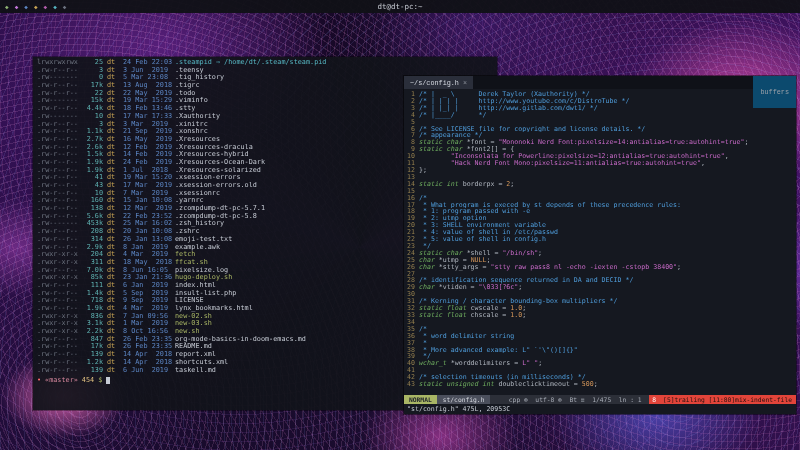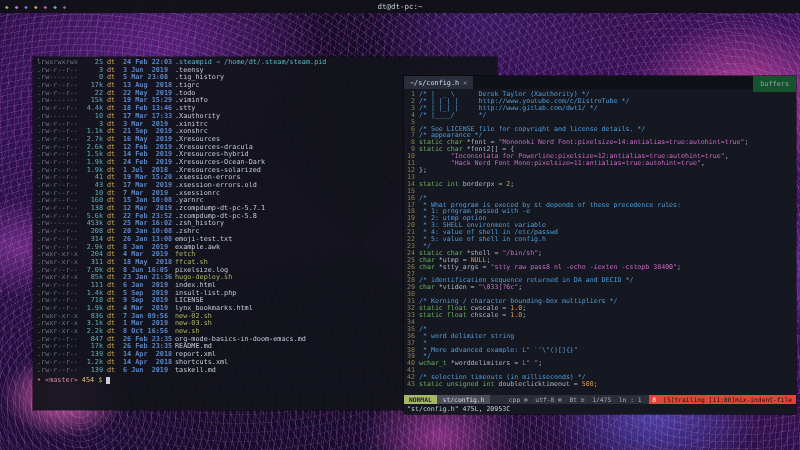--- a/index.html
+++ b/index.html
@@ -41,46 +41,46 @@
 
   
   .term-left{ position:absolute; left:33px; top:37px; width:464px; height:353px;
               background:rgba(17,19,26,.93); padding:2px 4px; z-index:10;
               box-shadow:0 0 0 1px rgba(0,0,0,.35); overflow:hidden;margin-top:20px; }
   .filerow{ display:flex; height:7.7px; line-height:7.7px; font-size:6.8px;
             white-space:pre; color:#c6cbd4; }
   .f-perms{ width:40px; margin-right:4px; color:#6e7480; flex:none; }
   .f-size { width:22px; margin-right:4px; color:#5fb3b3; text-align:right; flex:none; }
   .f-owner{ width:12px; margin-right:4px; color:#c9a554; flex:none; }
-  .f-date { width:48px; margin-right:4px; color:#5c86c4; flex:none;font-weight:bold; }
+  .f-date { width:48px; margin-right:4px; color:#5c86c4; flex:none; }
   .f-name { flex:1; overflow:hidden; }
   .link .f-name{ color:#56b6c2; }
   .exec .f-name{ color:#a9b665; }
   .promptline{ display:flex; gap:4px; height:9px; line-height:9px;
                font-size:6.8px; margin-top:2px; align-items:center; }
   .p-dot{ color:#ff6b6b; } .p-branch{ color:#d3869b; }
   .p-jobs{ color:#e0c080; } .p-symbol{ color:#a9b665; }
   .cursor{ display:inline-block; width:4px; height:7px; background:#c6cbd4; }
 
   
   .term-right{ position:absolute; left:404px; top:76px; width:392px; height:338px;
                background:#151820; z-index:20; display:flex; flex-direction:column;
                box-shadow:0 0 0 1px rgba(0,0,0,.45); }
   .tabbar{ height:13px; background:#0f1118; display:flex; align-items:stretch;
-           font-size:6.8px; color:#9aa0a8; flex:none; }
+           font-size:6.8px; color:#9aa0a8; flex:none;font-family:Liberation Mono, monospace; }
   .tab{ background:#2a2e3a; color:#d6dae2; padding:0 6px; display:flex;
         align-items:center; gap:4px; }
   .tab-close{ color:#8a8f99; }
-  .buffers{ margin-left:auto; padding:8px 7px; display:flex; align-items:center;
-            color:#9aa0a8; background:#14532d; }
+  .buffers{ margin-left:auto; padding:16px 7px; display:flex; align-items:center;
+            color:#9aa0a8; background:#0c4a6e; }
   .code{ flex:1; padding:2px 0 0 0; font-size:6.6px; line-height:6.9px; overflow:hidden; }
   .codeline{ display:flex; white-space:pre; }
   .lnum{ width:15px; text-align:right; padding-right:4px; color:#947f4e; flex:none; }
   .ltext{ flex:1; overflow:hidden; }
-  .tok-c{ color:#4f9ddb; } .tok-k{ color:#6fae5f; } .tok-s{ color:#c96ac8; }
+  .tok-c{ color:#4f9ddb; } .tok-k{ color:#6fae5f;font-style:italic; } .tok-s{ color:#c96ac8; }
   .tok-n{ color:#d7985a; } .tok-f{ color:#aeb4bd; }
 
   .statusline{ height:9px; display:flex; align-items:stretch; font-size:6.3px;
                line-height:9px; background:#2c2f38; flex:none; white-space:pre; }
   .seg-mode{ background:#a9b665; color:#20232b; padding:0 5px; font-weight:bold; }
   .seg-file{ background:#4b4f5c; color:#d6d9e0; padding:0 6px; }
   .seg-spacer{ flex:1; }
   .seg-info{ color:#a6abb5; padding:0 4px; }
   .seg-errbadge{ background:#e2443a; color:#ffffff; padding:0 3px; }
   .seg-err{ background:#e2443a; color:#26100e; padding:0 4px; }

